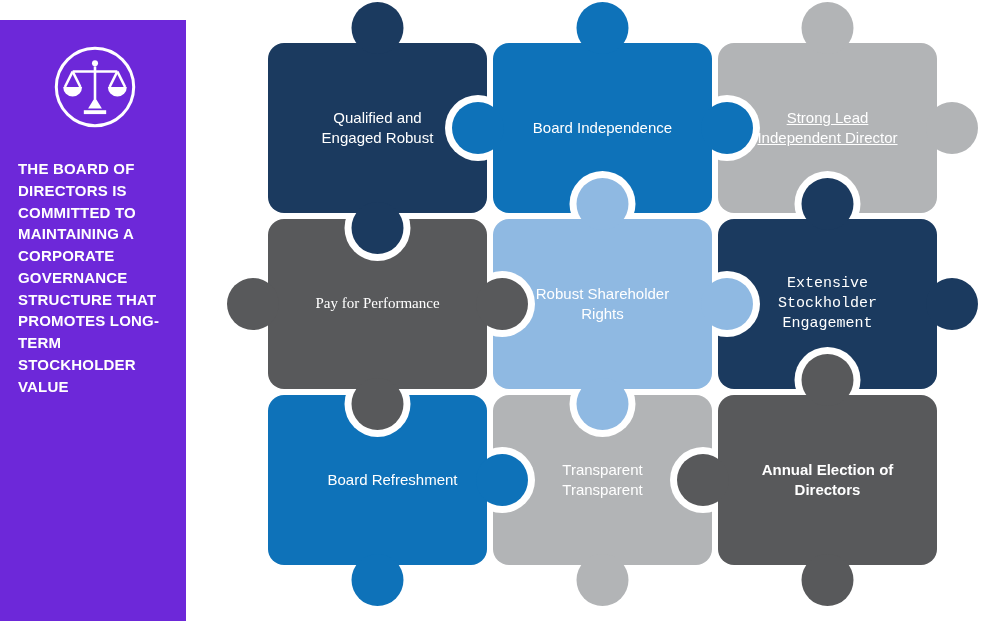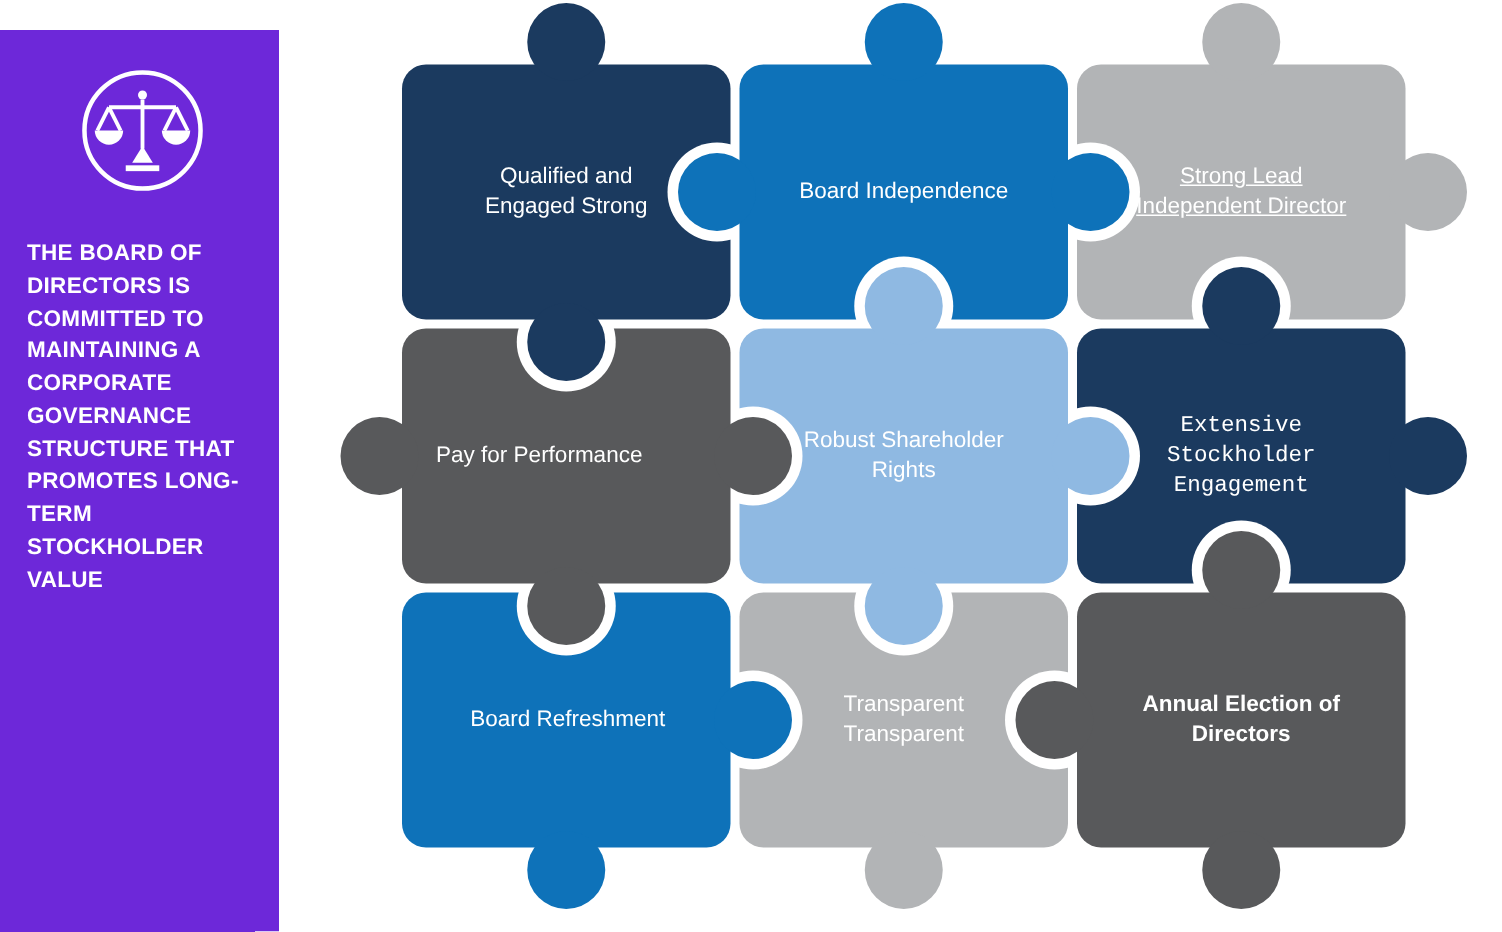--- a/index.html
+++ b/index.html
@@ -129,24 +129,24 @@
       </g>
       <g>
         <rect x="718" y="395" width="219" height="170" rx="16" fill="#58595b"></rect>
         <circle cx="827.5" cy="380" r="26" fill="#58595b"></circle>
         <circle cx="827.5" cy="580" r="26" fill="#58595b"></circle>
         <circle cx="703" cy="480" r="26" fill="#58595b"></circle>
       </g>
     </svg>
 
   <div id="labels">
-      <div class="piece-label" style="left:265px;top:40px;width:225px;height:176px;color:#ffffff;">Qualified and Engaged Strong</div>
+      <div class="piece-label" style="left:265px;top:40px;width:225px;height:176px;color:#ffffff;">Qualified and Engaged Robust</div>
       <div class="piece-label" style="left:490px;top:40px;width:225px;height:176px;color:#ffffff;">Board Independence</div>
       <div class="piece-label" style="left:715px;top:40px;width:225px;height:176px;color:#ffffff;text-decoration:underline;">Strong Lead Independent Director</div>
-      <div class="piece-label" style="left:247px;top:216px;width:225px;height:176px;color:#ffffff;">Pay for Performance</div>
+      <div class="piece-label" style="left:265px;top:216px;width:225px;height:176px;color:#ffffff;font-family:Liberation Serif, serif;">Pay for Performance</div>
       <div class="piece-label" style="left:490px;top:216px;width:225px;height:176px;color:#ffffff;">Robust Shareholder Rights</div>
       <div class="piece-label" style="left:715px;top:216px;width:225px;height:176px;color:#ffffff;font-family:Liberation Mono, monospace;">Extensive Stockholder Engagement</div>
-      <div class="piece-label" style="left:266px;top:392px;width:225px;height:176px;color:#ffffff;">Board Refreshment</div>
+      <div class="piece-label" style="left:280px;top:392px;width:225px;height:176px;color:#ffffff;">Board Refreshment</div>
       <div class="piece-label" style="left:490px;top:392px;width:225px;height:176px;color:#ffffff;">Transparent Transparent</div>
       <div class="piece-label" style="left:715px;top:392px;width:225px;height:176px;color:#ffffff;font-weight:bold;">Annual Election of Directors</div>
     </div>
 
 </div>
 
 </body></html>

